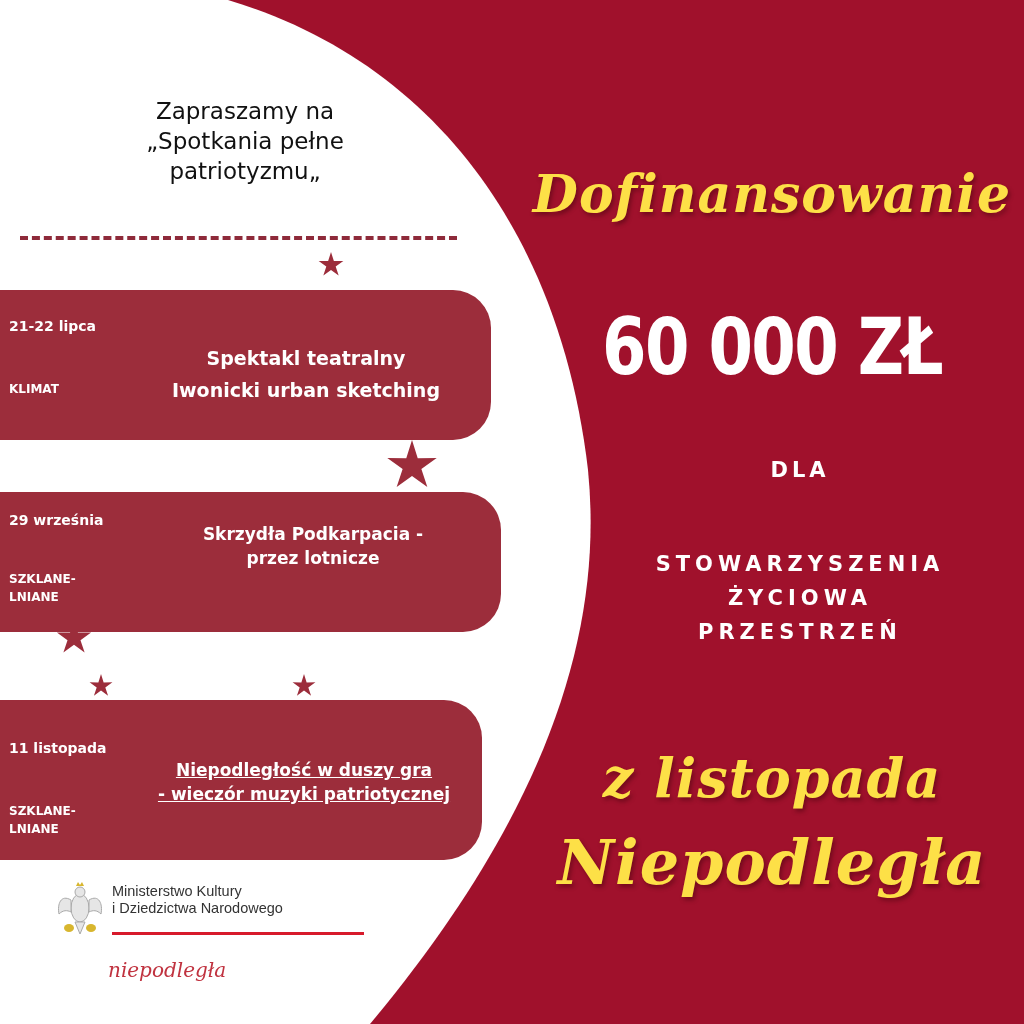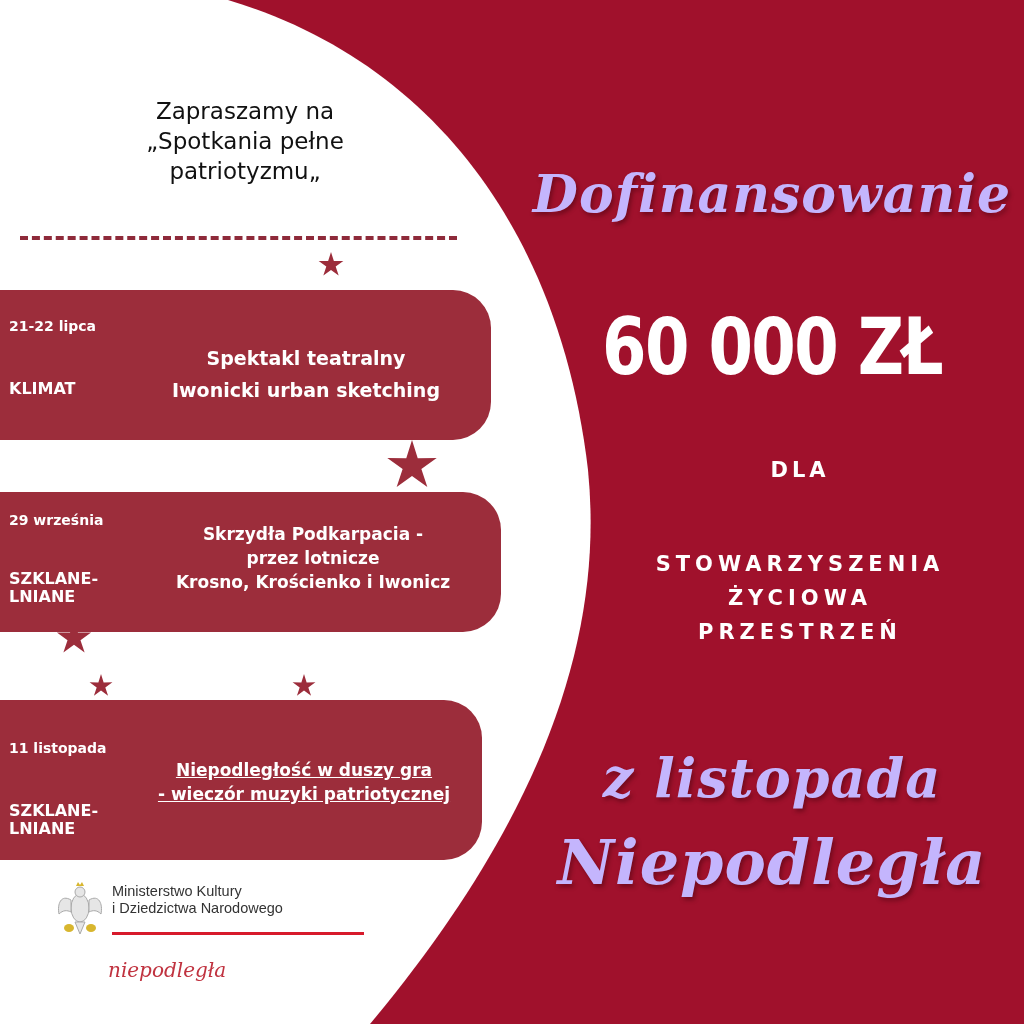--- a/index.html
+++ b/index.html
@@ -4,29 +4,29 @@
 <style>
   html, body { margin: 0; padding: 0; }
   body { width: 1024px; height: 1024px; overflow: hidden; position: relative; background: #a0102b; font-family: "Liberation Sans", sans-serif; }
   .bg-red { position: absolute; inset: 0; background: #a0112c; }
   .white-shape { position: absolute; left: 0; top: 0; width: 1024px; height: 1024px; }
   .left-col { position: absolute; left: 0; top: 0; width: 600px; height: 1024px; }
   .intro { position: absolute; left: 40px; top: 96px; width: 410px; text-align: center; font-family: "DejaVu Sans", sans-serif; font-weight: normal; font-size: 23px; line-height: 30px; color: #111; }
   .dashes { position: absolute; left: 20px; top: 236px; width: 437px; height: 0; border-top: 4px dashed #8e2a3a; }
   .event { position: absolute; left: -20px; background: #9c2d3b; border-radius: 0 38px 38px 0; color: #fff; font-family: "DejaVu Sans", sans-serif; font-weight: bold; }
   .event .date { position: absolute; left: 29px; font-size: 14px; font-weight: bold; }
-  .event .tag { position: absolute; left: 29px; font-size: 16px; line-height: 18px; }
+  .event .tag { position: absolute; left: 29px; font-size: 12px; line-height: 18px; }
   .event .title { position: absolute; text-align: center; font-size: 17px; line-height: 24px; }
   .star { position: absolute; fill: #9c2d3b; }
   .mk { position: absolute; left: 55px; top: 880px; }
   .mk-text { position: absolute; left: 57px; top: 3px; font-family: "Liberation Sans", sans-serif; font-size: 14.5px; line-height: 17px; color: #333; white-space: nowrap; }
   .mk-line { position: absolute; left: 57px; top: 52px; width: 252px; height: 3px; background: #d71a2b; }
   .niep-logo { position: absolute; left: 108px; top: 958px; font-family: "DejaVu Serif", serif; font-style: italic; font-size: 20px; color: #c0323f; letter-spacing: 0px; }
   .right { position: absolute; left: 520px; top: 0; width: 504px; color: #fff; text-align: center; }
-  .script { font-family: "DejaVu Serif", serif; font-style: italic; font-weight: bold; color: #c4b5fd; text-shadow: 2px 3px 4px rgba(60,0,10,0.45); }
+  .script { font-family: "DejaVu Serif", serif; font-style: italic; font-weight: bold; color: #fde047; text-shadow: 2px 3px 4px rgba(60,0,10,0.45); }
   .headline { position: absolute; left: 0; top: 163px; width: 504px; font-size: 52px; letter-spacing: 1px; }
   .amount { position: absolute; left: 0; top: 302px; width: 504px; font-family: "DejaVu Sans", sans-serif; font-weight: bold; font-size: 78px; letter-spacing: -2px; transform: scaleX(0.82); transform-origin: center; }
   .dla { position: absolute; left: 0; top: 458px; width: 560px; font-family: "DejaVu Sans", sans-serif; font-weight: bold; font-size: 21px; letter-spacing: 4px; }
   .org { position: absolute; left: 70px; top: 547px; width: 420px; font-family: "DejaVu Sans", sans-serif; font-weight: bold; font-size: 21px; line-height: 34px; letter-spacing: 5px; }
   .program1 { position: absolute; left: 0; top: 746px; width: 504px; font-size: 54px; letter-spacing: 1px; }
   .program2 { position: absolute; left: 0; top: 826px; width: 504px; font-size: 62px; letter-spacing: 1px; }
 </style>
 </head>
 <body>
 
@@ -73,21 +73,20 @@
 
   <div class="event" style="top:492px;width:521px;height:140px;">
     <div class="date" style="top:20px">29 września</div>
     <div class="tag" style="top:78px">
       <div>SZKLANE-</div>
       <div>LNIANE</div>
     </div>
     <div class="title" style="left:168px;top:30px;width:330px;">
       <div>Skrzydła Podkarpacia -</div>
       <div>przez lotnicze</div>
-      <div>Krosno, Krościenko  i Iwonicz</div>
     </div>
   </div>
 
   <div class="event" style="top:700px;width:502px;height:160px;">
     <div class="date" style="top:40px">11 listopada</div>
     <div class="tag" style="top:102px">
       <div>SZKLANE-</div>
       <div>LNIANE</div>
     </div>
     <div class="title" style="left:164px;top:58px;width:320px;text-decoration:underline;">

